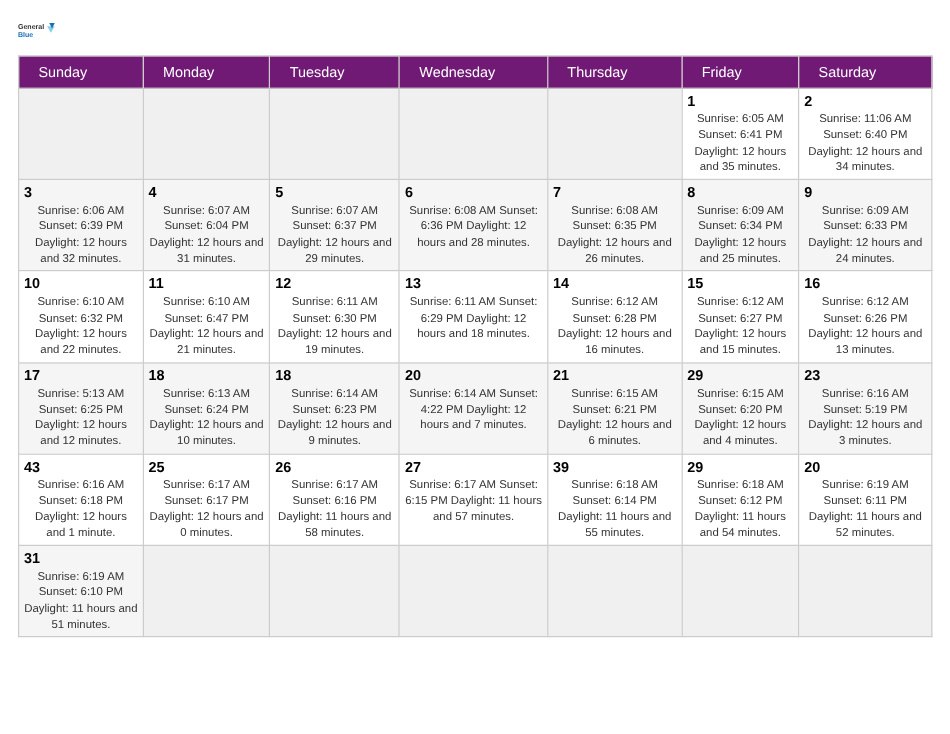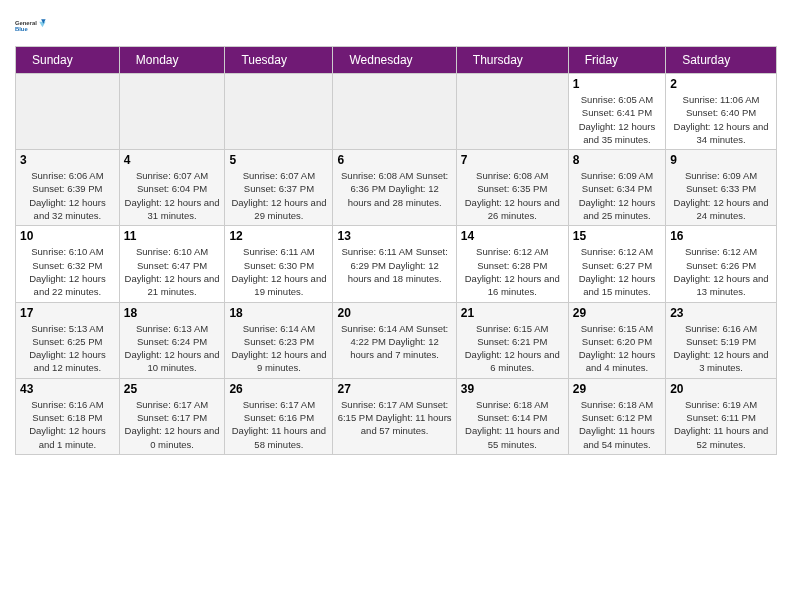--- a/index.html
+++ b/index.html
@@ -329,14 +329,29 @@
 and 54 minutes.</div>
         </td>
         <td>
           <div class="day-num">20</div>
           <div class="day-info">Sunrise: 6:19 AM
 Sunset: 6:11 PM
 Daylight: 11 hours
 and 52 minutes.</div>
         </td>
       </tr>
+      <tr>
+        <td>
+          <div class="day-num">31</div>
+          <div class="day-info">Sunrise: 6:19 AM
+Sunset: 6:10 PM
+Daylight: 11 hours
+and 51 minutes.</div>
+        </td>
+        <td class="empty-cell"></td>
+        <td class="empty-cell"></td>
+        <td class="empty-cell"></td>
+        <td class="empty-cell"></td>
+        <td class="empty-cell"></td>
+        <td class="empty-cell"></td>
+      </tr>
     </tbody>
 </table>
 
 </body></html>

